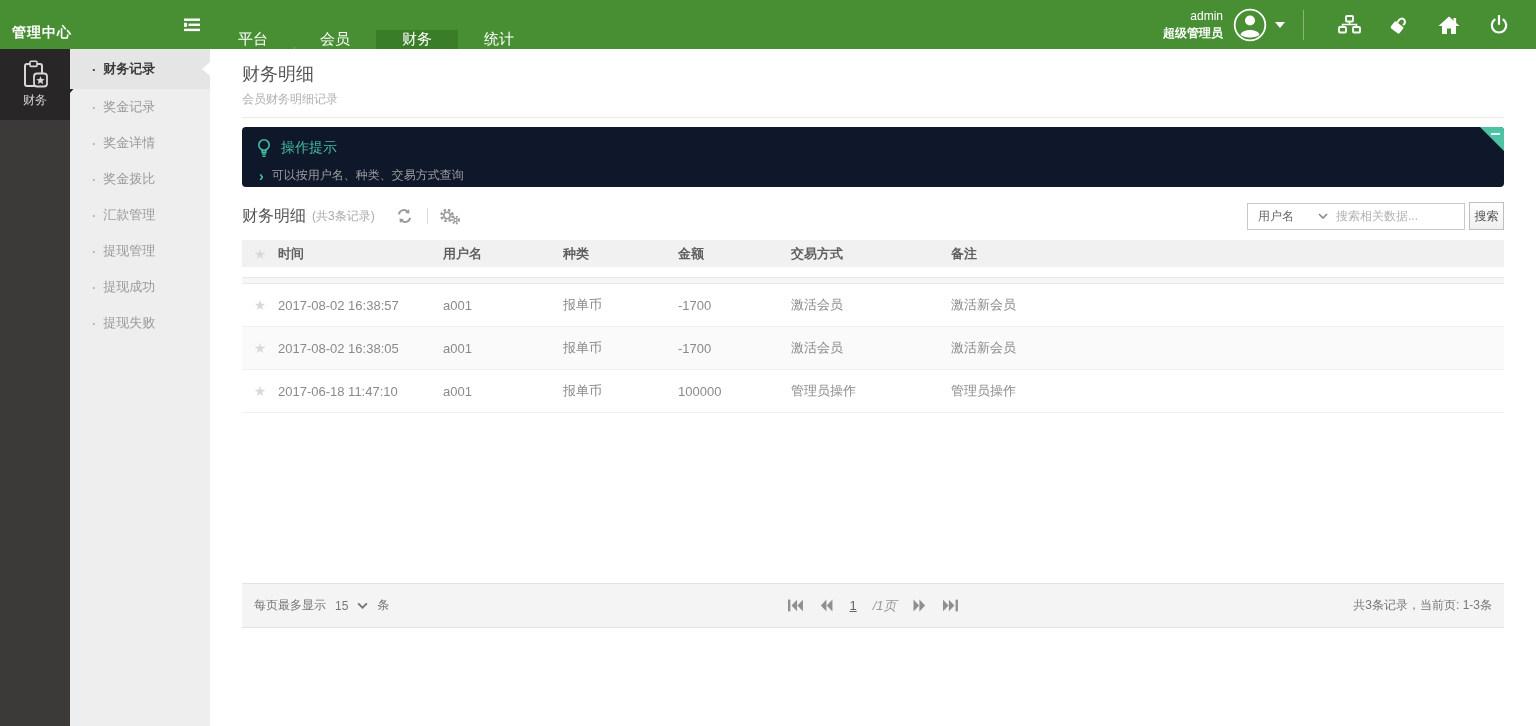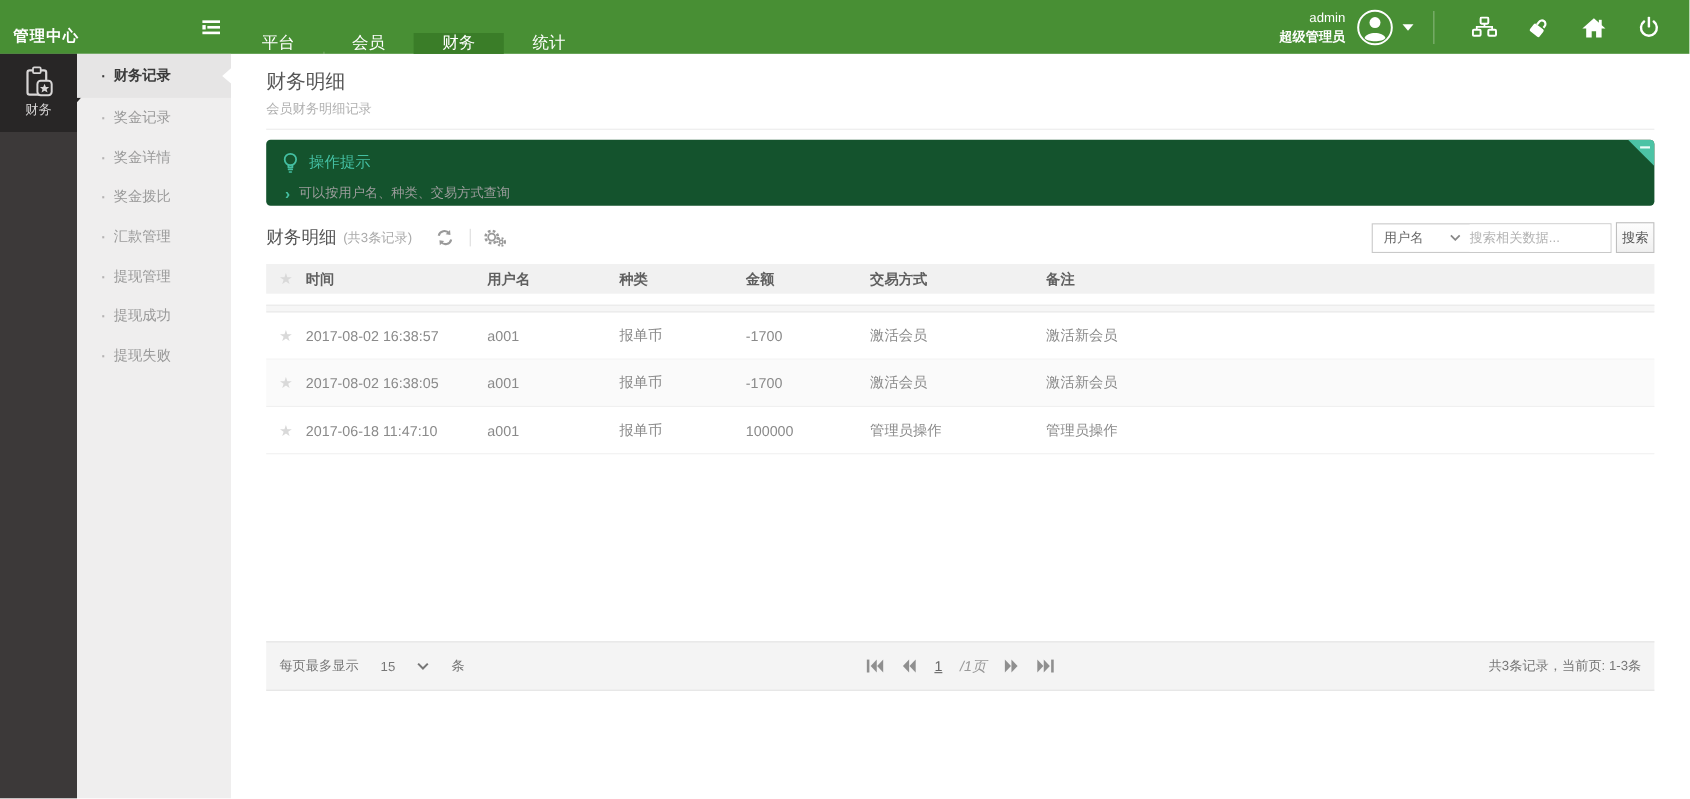--- a/index.html
+++ b/index.html
@@ -51,21 +51,21 @@
     border-right:8px solid #fff; border-top:7px solid transparent; border-bottom:7px solid transparent; }
 
   .content { flex:1; background:#fff; padding:0 32px; min-width:0; }
 
   
   .page-head { padding-top:13px; padding-bottom:9px; border-bottom:1px solid #ebebeb; }
   .page-title { font-size:18px; color:#565656; }
   .page-subtitle { font-size:12px; color:#b0b0b0; margin-top:5px; }
 
   
-  .tip-box { margin-top:9px; height:60px; background:#14532d; border-radius:4px; position:relative; }
+  .tip-box { margin-top:9px; height:60px; background:#0f172a; border-radius:4px; position:relative; }
   .tip-fold { position:absolute; top:0; right:0; width:0; height:0;
     border-top:24px solid #4cc3a5; border-left:24px solid transparent; border-top-right-radius:4px; }
   .tip-fold-minus { position:absolute; top:6px; right:4px; width:9px; height:2px; background:#eafcf7; }
   .tip-title-row { display:flex; align-items:center; gap:9px; padding:11px 0 0 14px; }
   .tip-title { color:#44bfa2; font-size:14px; }
   .tip-line-row { display:flex; align-items:center; gap:8px; padding:9px 0 0 17px; }
   .tip-bullet { color:#45c0a2; font-size:14px; font-weight:bold; line-height:1; }
   .tip-line { color:#9d9d9d; font-size:12px; }
 
   
@@ -100,21 +100,21 @@
   .trow { height:43px; display:flex; align-items:center; font-size:13px; color:#8a8a8a;
     border-bottom:1px solid #f0f0f0; }
   .trow.even { background:#fafafa; }
   .trow .star { cursor:pointer; }
 
   .spacer { height:170px; }
 
   
   .pager-bar { height:45px; background:#f4f4f4; border-top:1px solid #e3e3e3; border-bottom:1px solid #e3e3e3;
     display:flex; align-items:center; padding:0 12px; position:relative; font-size:12px; color:#777; }
-  .page-size { display:flex; align-items:center; gap:20px; }
+  .page-size { display:flex; align-items:center; gap:9px; }
   .page-size .chev { cursor:pointer; display:flex; align-items:center; }
   .pager-center { position:absolute; left:50%; transform:translateX(-50%); display:flex;
     align-items:center; gap:16px; }
   .pg-btn { display:flex; align-items:center; cursor:pointer; }
   .pg-num { font-size:13px; color:#666; text-decoration:underline; cursor:pointer; }
   .pg-total { font-size:13px; color:#999;font-style:italic; }
   .pager-summary { margin-left:auto; color:#777; }
 </style>
 </head>
 <body>

